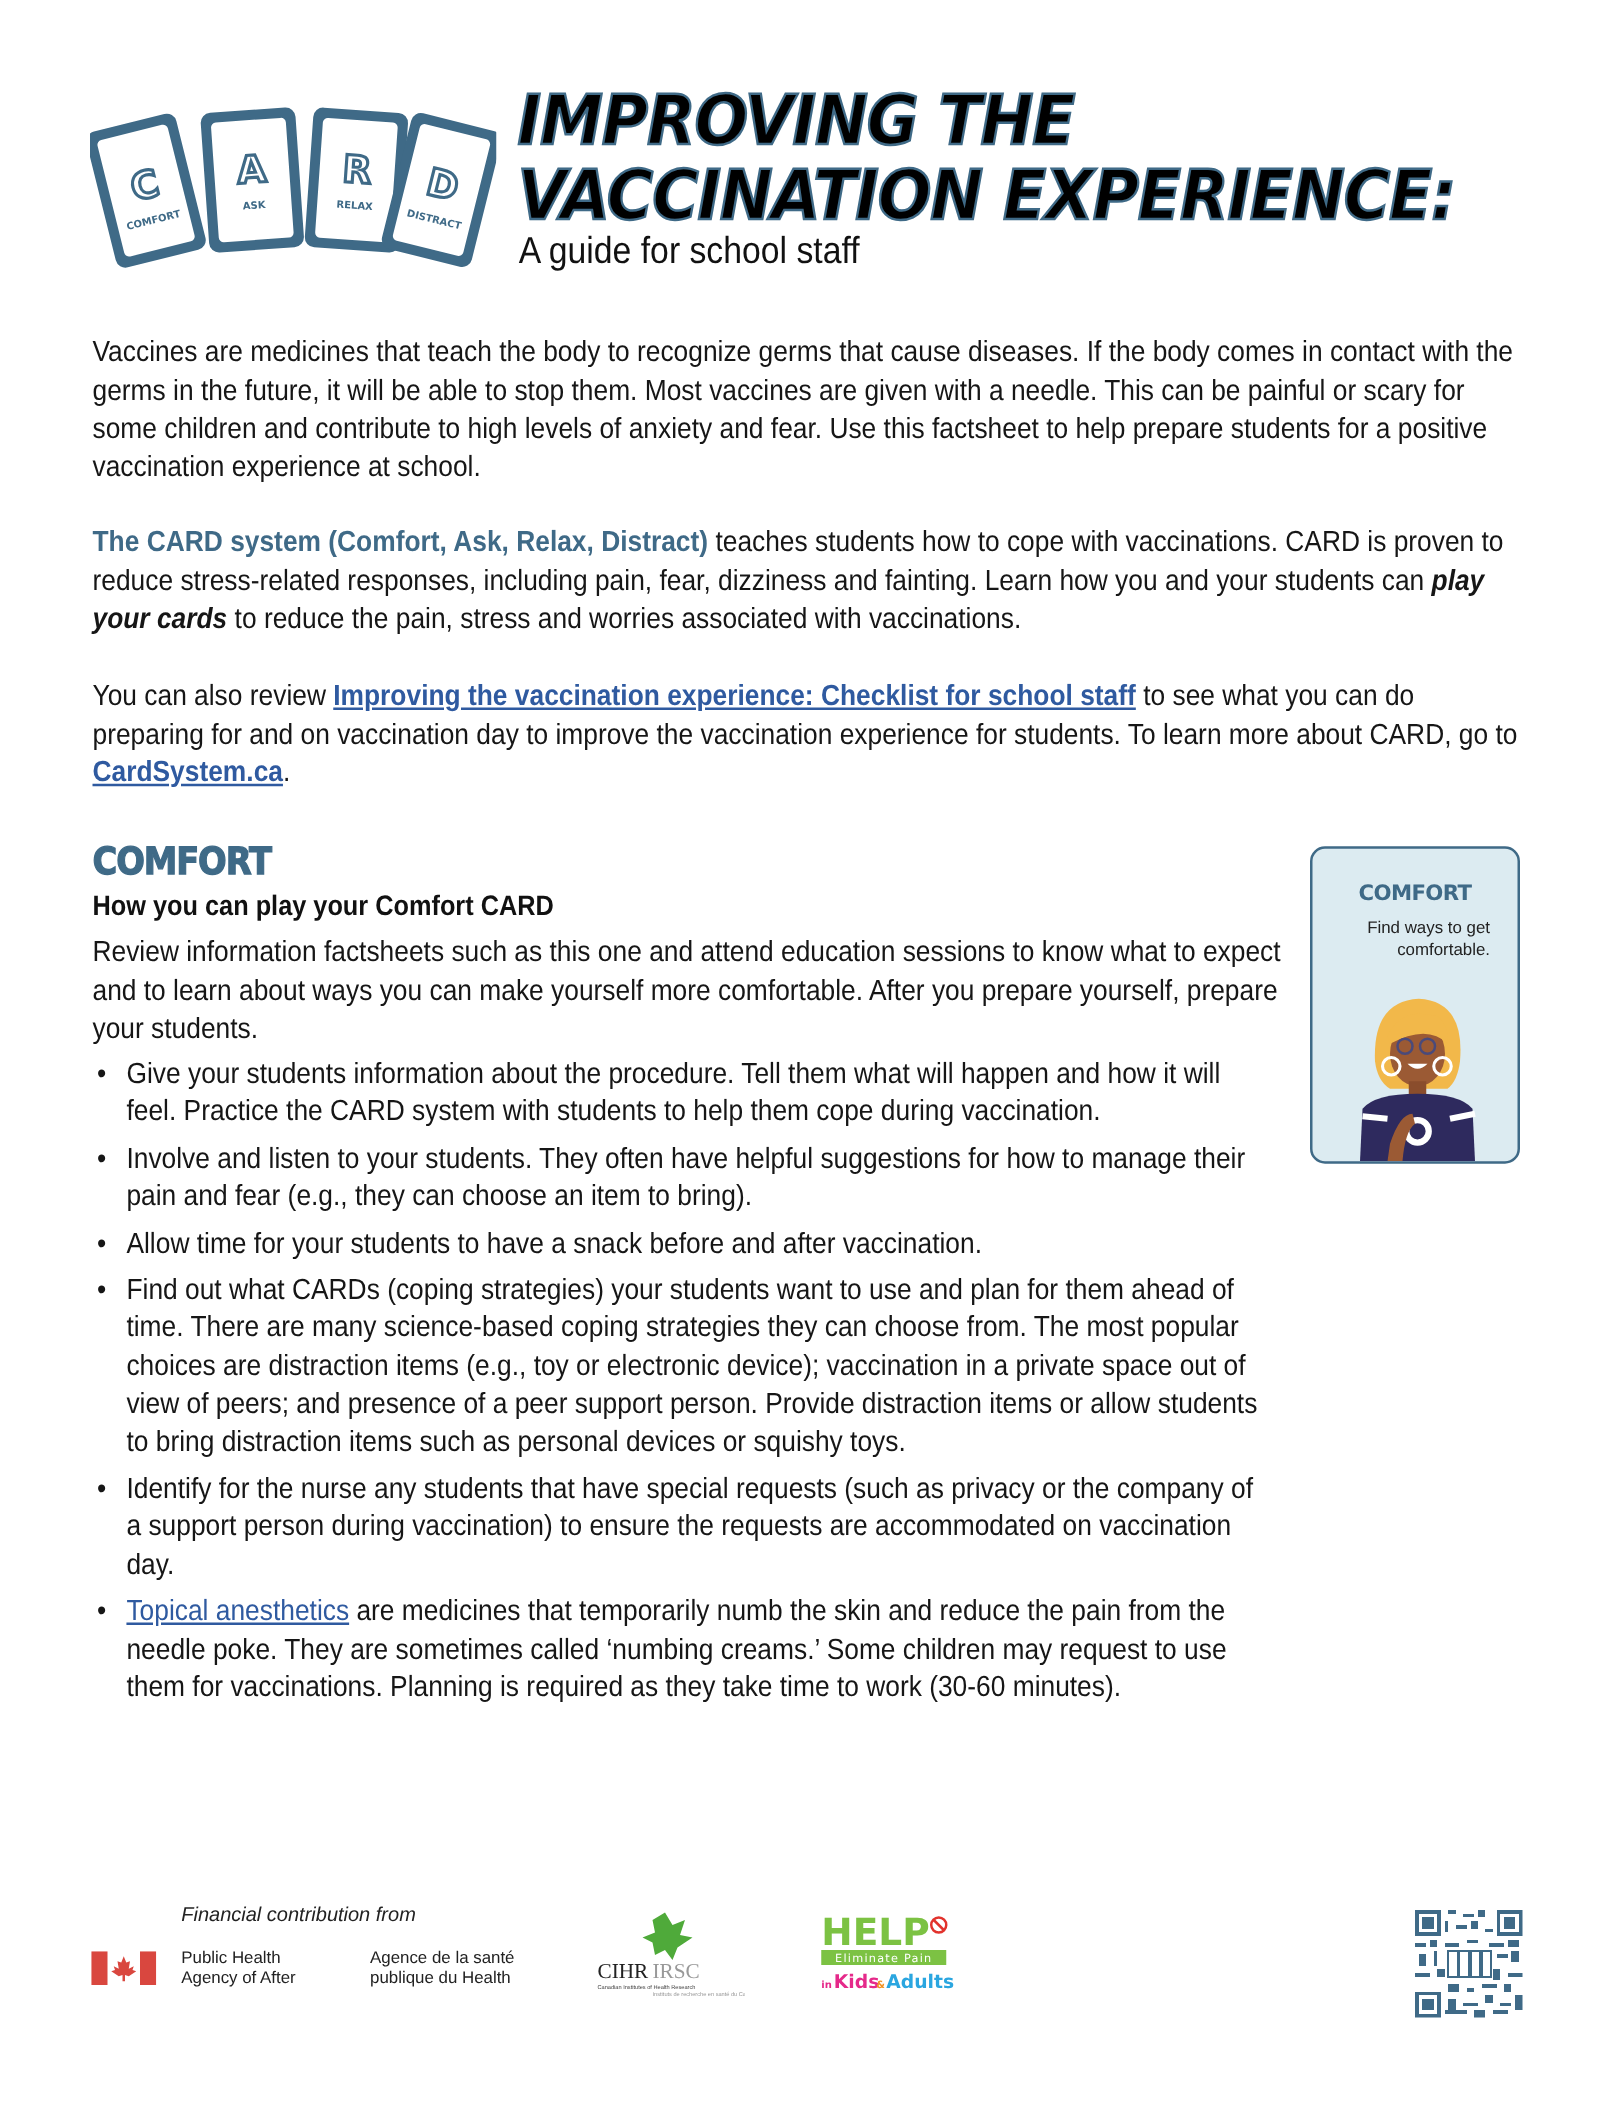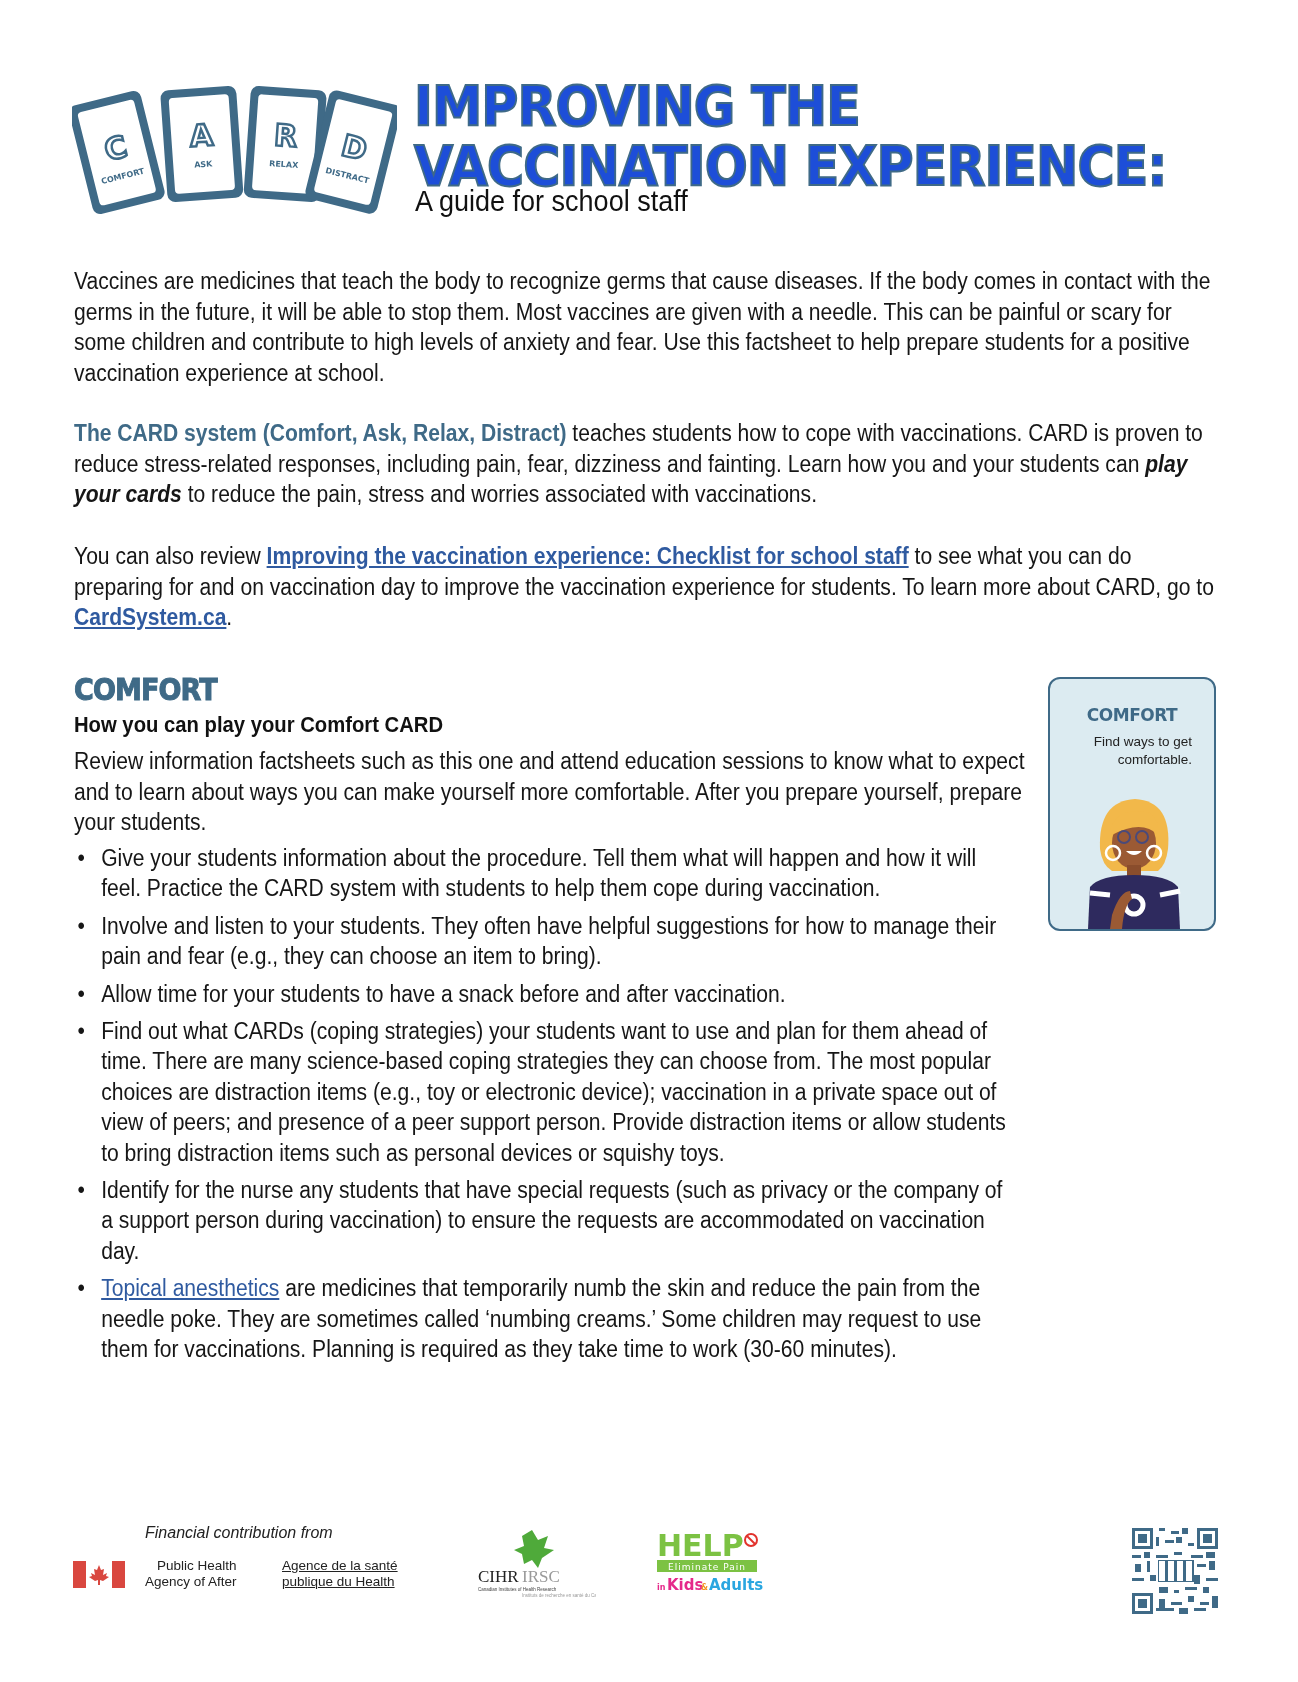--- a/index.html
+++ b/index.html
@@ -1,21 +1,21 @@
 <!DOCTYPE html>
 <html><head>
 <meta charset="utf-8">
 <style>
   * { box-sizing: border-box; margin: 0; padding: 0; }
   html, body { width: 1298px; height: 1682px; background: #ffffff; overflow: hidden; }
   body { position: relative; font-family: "Liberation Sans", sans-serif; color: #141414; }
 
   .logo { position: absolute; left: 72px; top: 66px; width: 325px; height: 155px; }
-  .title { position: absolute; left: 414px; top: 76px; color: #1d4ed8; font-family: "DejaVu Sans", sans-serif;
-           font-weight: 900; letter-spacing: -1px; line-height: 60px; }
+  .title { position: absolute; left: 414px; top: 66px; color: #000000; font-family: "DejaVu Sans", sans-serif;
+           font-weight: 900; letter-spacing: -1px; line-height: 60px; font-style: italic; }
   .title .line { display: block; font-size: 55px; font-weight: bold; transform: scaleX(0.92); transform-origin: left; white-space: nowrap;
                  text-transform: uppercase; -webkit-text-stroke: 2px #3f6a87; }
   .subtitle { position: absolute; left: 415px; top: 184px; font-size: 30px; color: #111; transform: scaleX(0.9); transform-origin: left; white-space: nowrap; }
 
   .para { position: absolute; left: 74px; width: 1150px; font-size: 23.3px; line-height: 30.6px; color: #161616;
           transform: scaleX(0.905); transform-origin: left top; width: 1272px; }
   .accent-bold { color: #3f6a87; font-weight: bold; }
   .link { color: #2f5aa0; font-weight: bold; text-decoration: underline; }
   .link-plain { color: #2f5aa0; text-decoration: underline; }
   .bi { font-weight: bold; font-style: italic; }
@@ -30,21 +30,21 @@
 
   .card { position: absolute; left: 1048px; top: 677px; width: 168px; height: 254px; background: #dcebf1; border: 2px solid #3f6a87;
           border-radius: 12px; overflow: hidden; text-align: center; }
   .card .c-title { margin-top: 26px; font-family: "DejaVu Sans", sans-serif; font-weight: bold; font-size: 17px; color: #3f6a87; letter-spacing: -0.5px; }
   .card .c-text { margin-top: 8px; font-size: 13.5px; line-height: 18px; color: #222; padding: 0 22px; text-align: right; }
   .card svg { position: absolute; left: 0; bottom: 0; }
 
   .footer-label { position: absolute; left: 145px; top: 1524px; font-size: 16px; font-style: italic; color: #222; }
   .flag { position: absolute; left: 73px; top: 1561px; width: 52px; height: 27px; }
   .pha-en, .pha-fr { position: absolute; top: 1558px; font-size: 13.5px; line-height: 16px; color: #222; }
-  .pha-en { left: 145px; text-align: right; } .pha-fr { left: 282px; text-decoration: underline; }
+  .pha-en { left: 145px; } .pha-fr { left: 296px; }
   .cihr { position: absolute; left: 476px; top: 1528px; width: 120px; height: 70px; }
   .help { position: absolute; left: 655px; top: 1528px; width: 110px; height: 70px; }
   .qr { position: absolute; left: 1132px; top: 1528px; width: 86px; height: 86px; }
 </style>
 </head>
 <body>
 
 <svg class="logo" viewBox="0 0 325 155">
   <g transform="rotate(-14 48 95)">
     <rect x="10" y="30" width="74" height="112" rx="8" fill="#3f6a87"></rect>

